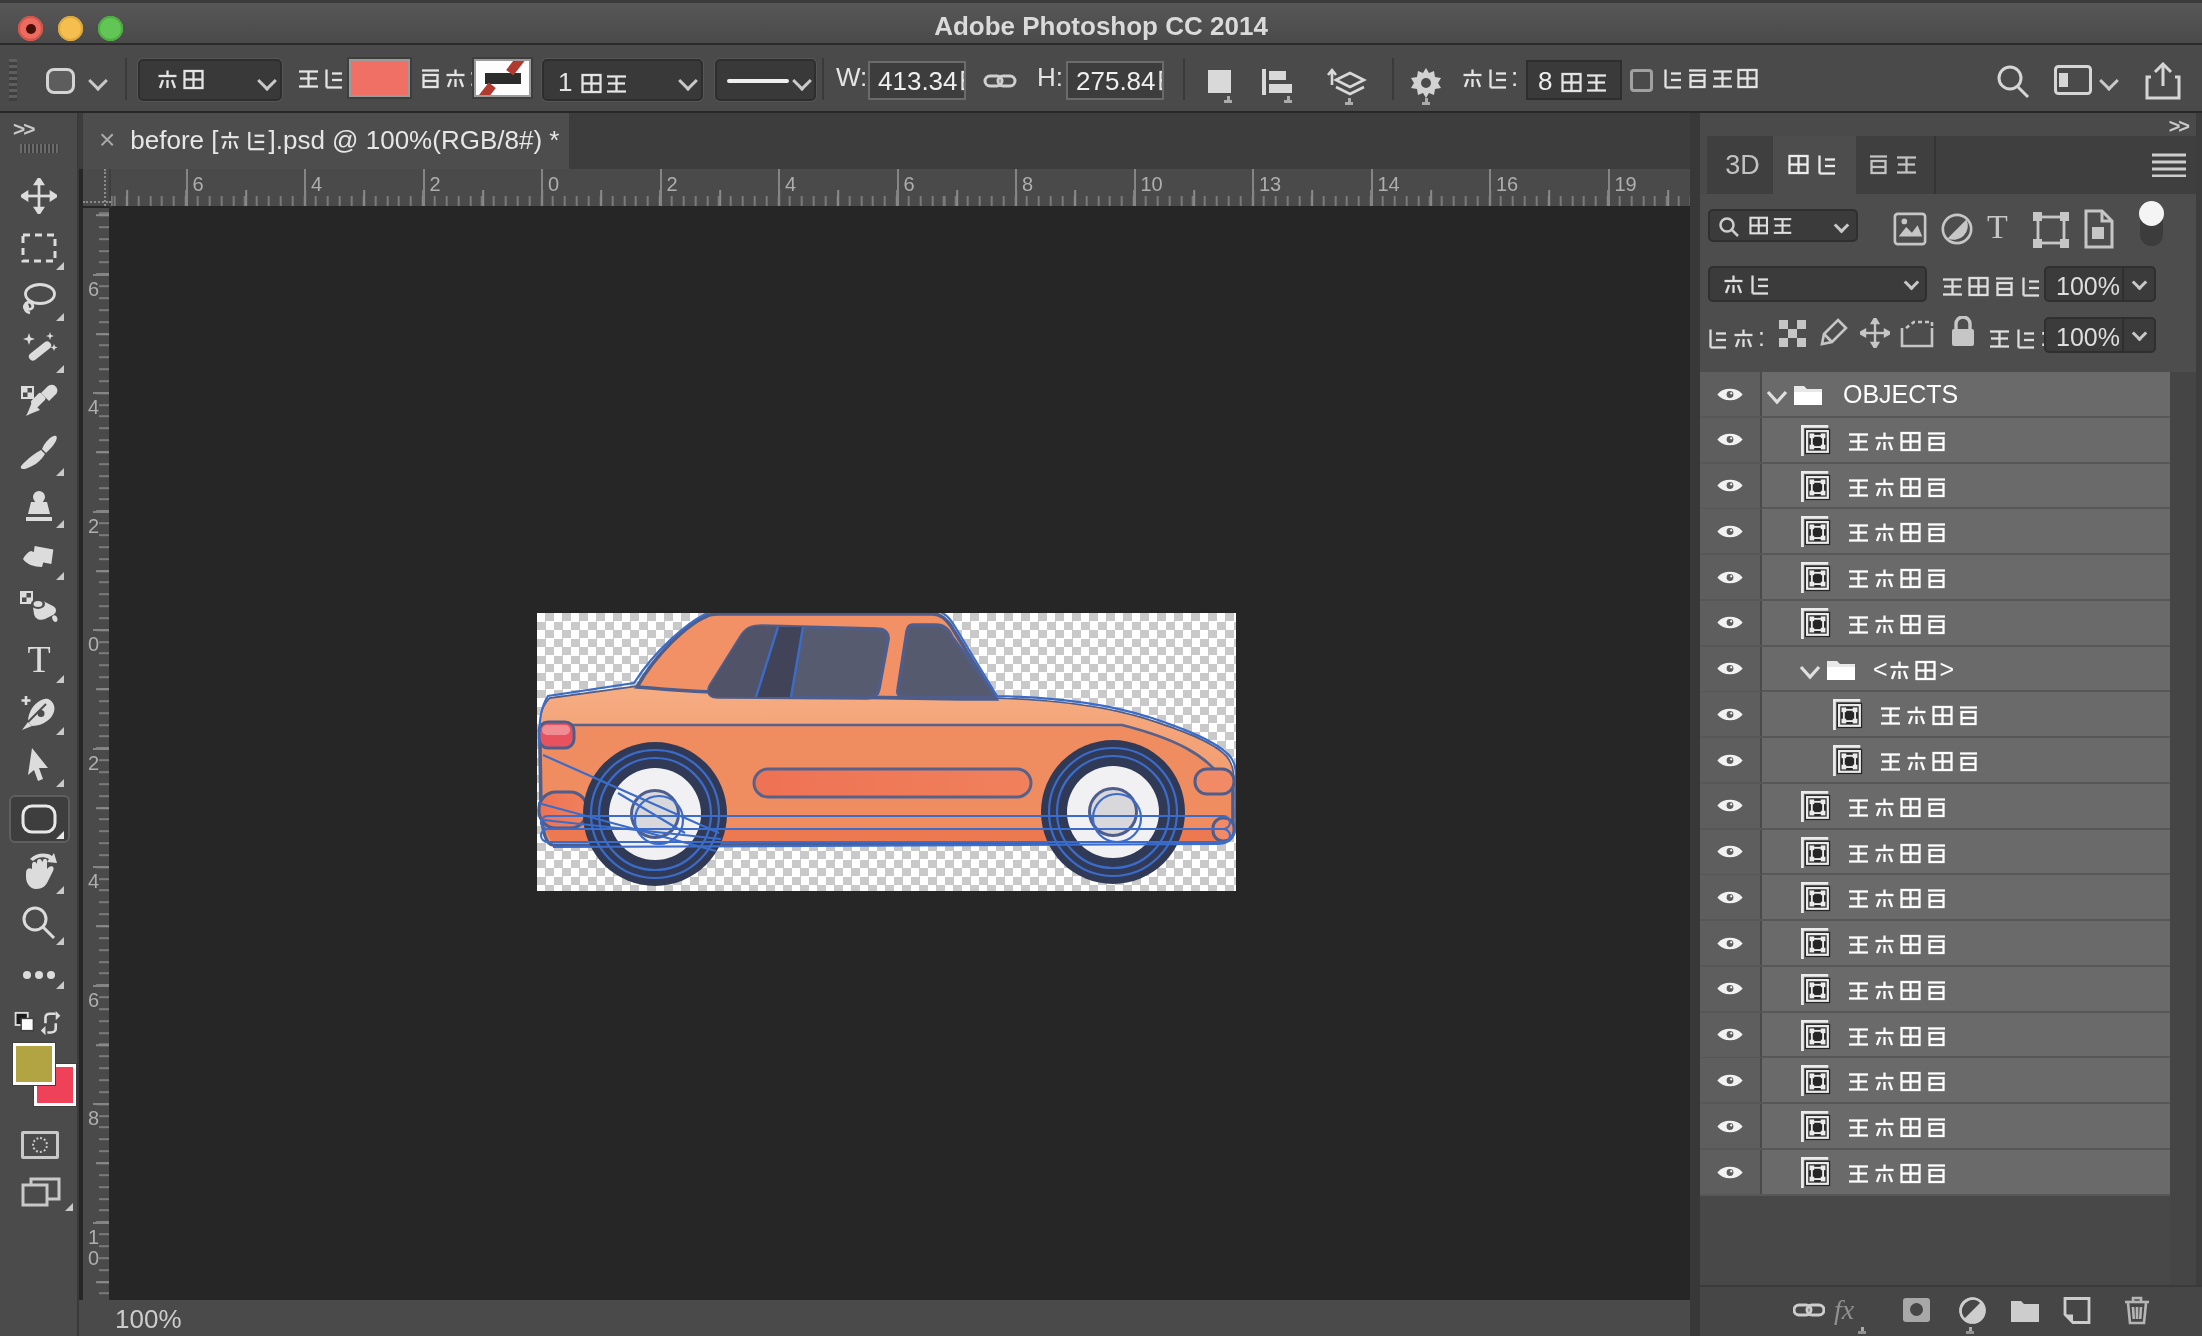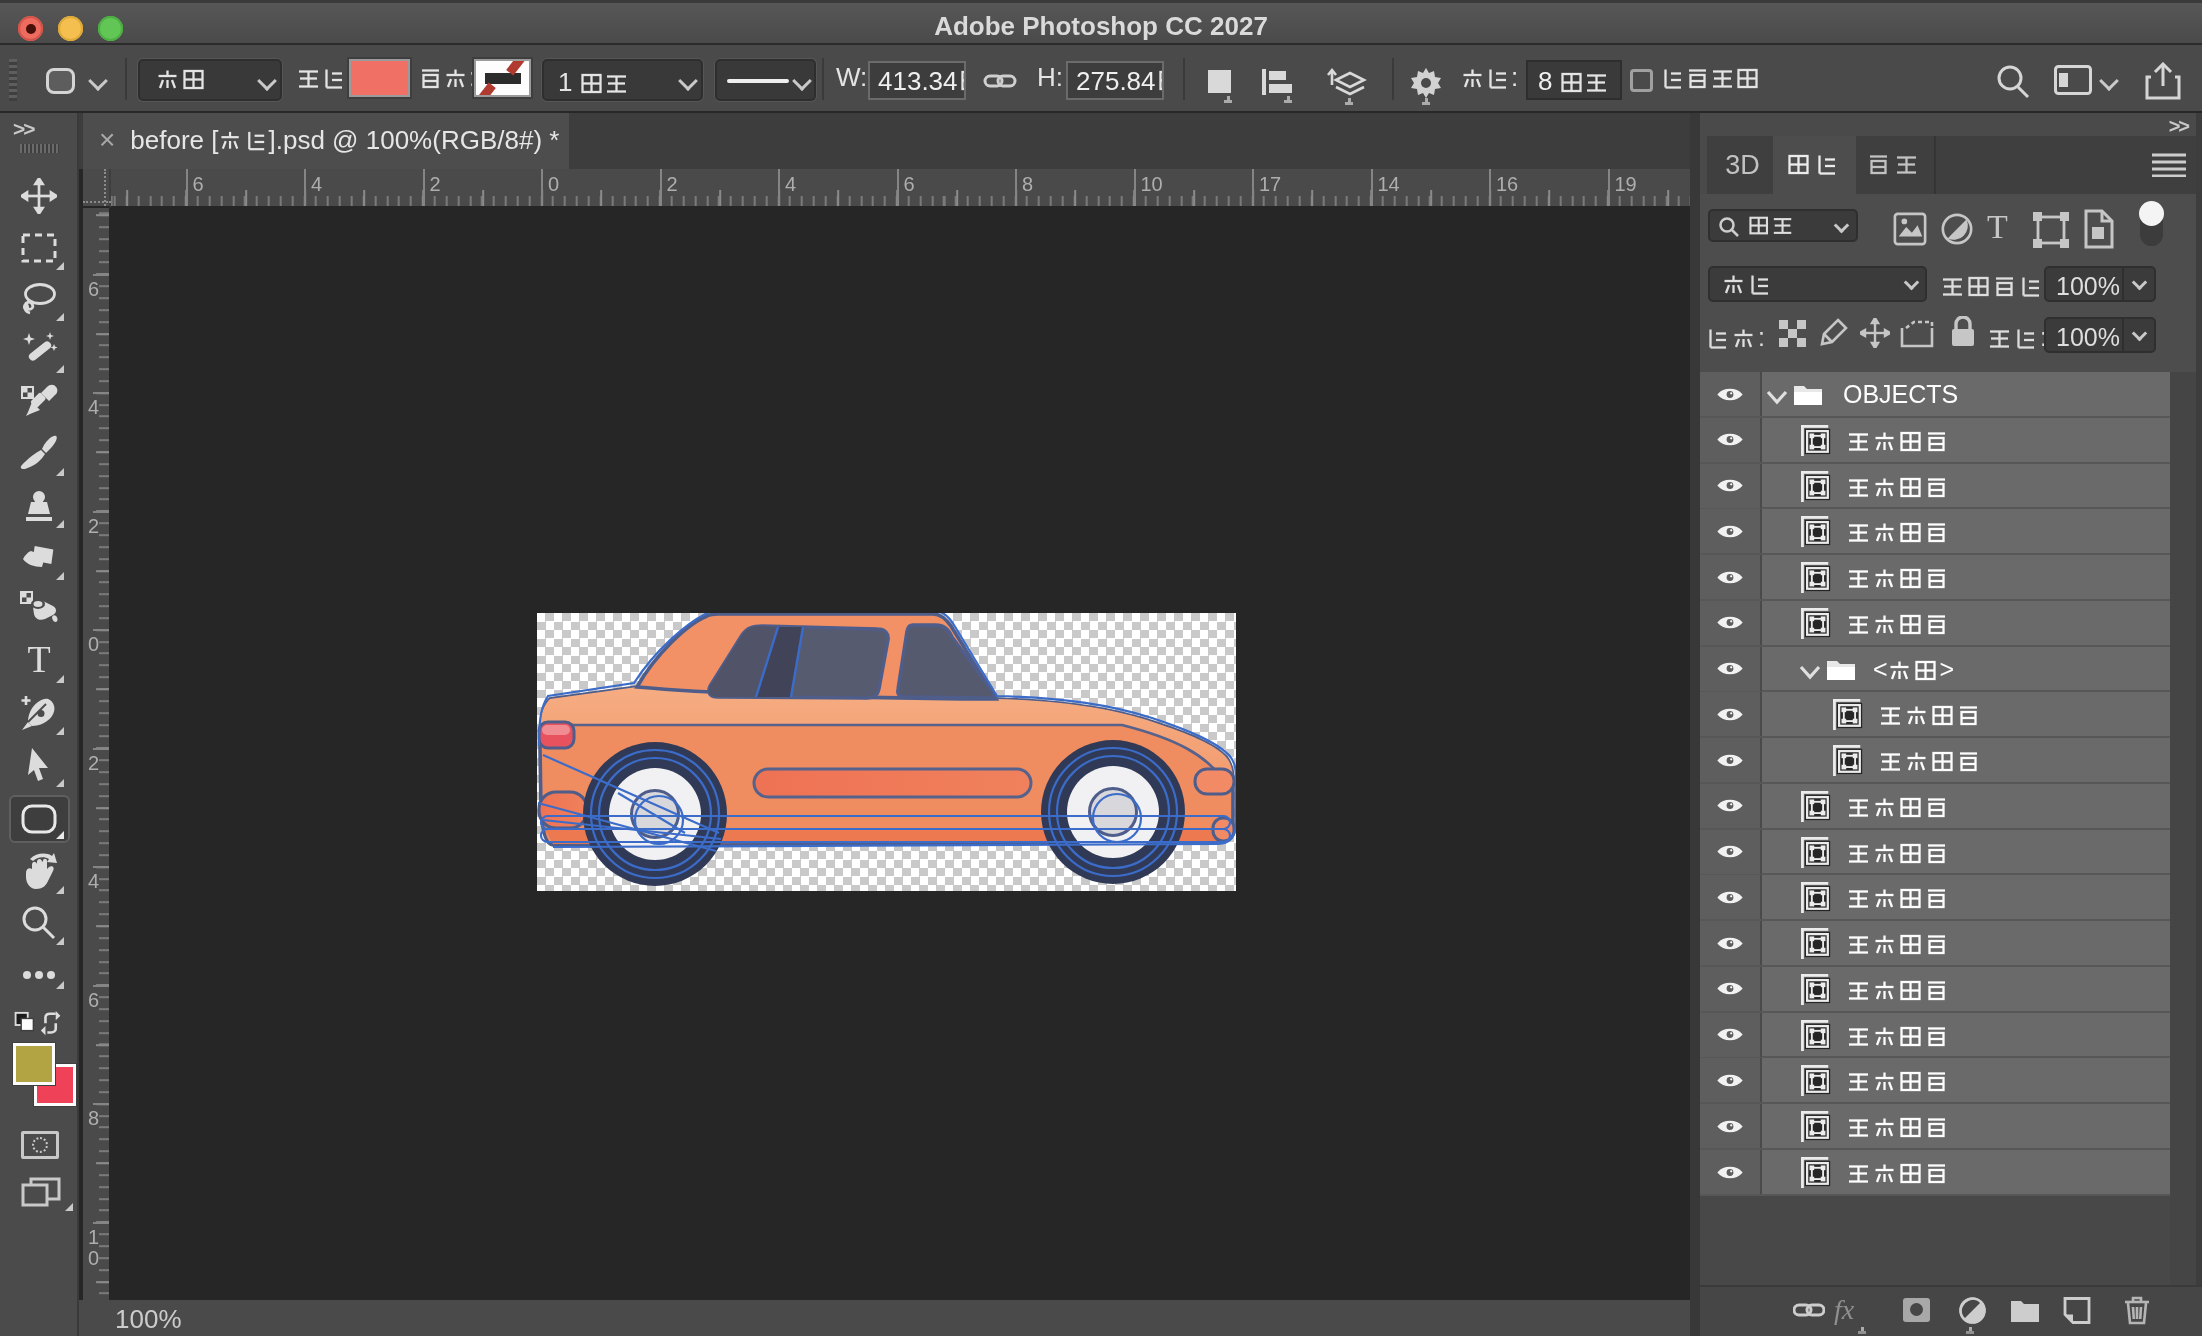--- a/index.html
+++ b/index.html
@@ -112,21 +112,21 @@
       </g>
 </defs>
   </svg>
 
 <div id="titlebar">
   <div class="tl" style="left:18px;background:#ed6b5f;box-shadow:inset 0 0 0 2px #d35549">
       <div style="position:absolute;left:7.5px;top:7.5px;width:10px;height:10px;border-radius:50%;background:#49100a"></div>
     </div>
   <div class="tl" style="left:58px;background:#f5bf50;box-shadow:inset 0 0 0 2px #dda938"></div>
   <div class="tl" style="left:98px;background:#62c656;box-shadow:inset 0 0 0 2px #4caf41"></div>
-  <div id="title">Adobe Photoshop CC 2027</div>
+  <div id="title">Adobe Photoshop CC 2014</div>
 </div>
 
 <div id="optbar">
   <div style="position:absolute;left:9px;top:14px;width:8px;height:42px;background:repeating-linear-gradient(180deg,#5e5e5e 0 3px,#3f3f3f 3px 6px)"></div>
   <div style="position:absolute;left:46px;top:23px;width:29px;height:26px;border:3px solid #d4d4d4;border-radius:8px;background:#5d5d5d"></div>
   <div class="chev" style="left:91px;top:29px"></div>
   <div class="odiv" style="left:125px"></div>
   <div class="obox" style="left:138px;top:14px;width:144px;height:42px"><svg class="ck cjw" width="92" height="24" viewBox="0 0 92 24" style="margin:7px 0 0 16px">
         <use href="#k5"></use>
         <use href="#k1" x="26"></use>
@@ -440,21 +440,21 @@
     <div class="hnum" style="left:555.5px">2</div>
     <div class="htick" style="left:667.0px"></div>
     <div class="hnum" style="left:674.0px">4</div>
     <div class="htick" style="left:785.5px"></div>
     <div class="hnum" style="left:792.5px">6</div>
     <div class="htick" style="left:904.0px"></div>
     <div class="hnum" style="left:911.0px">8</div>
     <div class="htick" style="left:1022.5px"></div>
     <div class="hnum" style="left:1029.5px">10</div>
     <div class="htick" style="left:1141.0px"></div>
-    <div class="hnum" style="left:1148.0px">17</div>
+    <div class="hnum" style="left:1148.0px">13</div>
     <div class="htick" style="left:1259.5px"></div>
     <div class="hnum" style="left:1266.5px">14</div>
     <div class="htick" style="left:1378.0px"></div>
     <div class="hnum" style="left:1385.0px">16</div>
     <div class="htick" style="left:1496.5px"></div>
     <div class="hnum" style="left:1503.5px">19</div>
 </div>
 <div id="vruler">
   <div id="vticks"></div>
     <div id="vticks2"></div>

